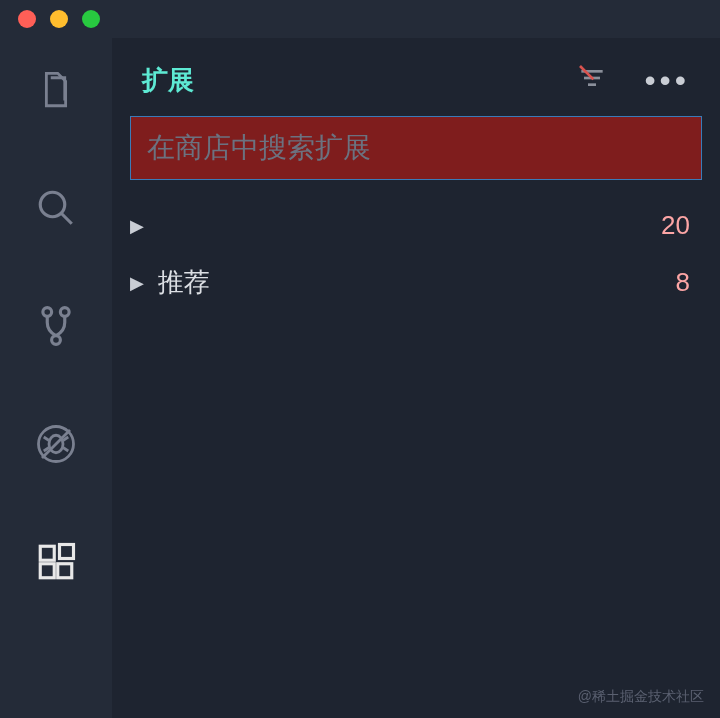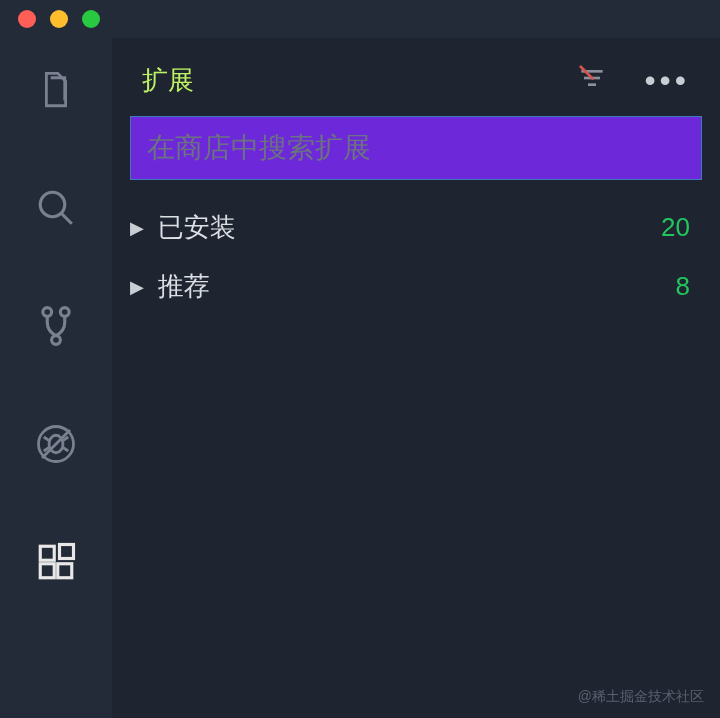--- a/index.html
+++ b/index.html
@@ -66,23 +66,23 @@
       display: flex;
       flex-direction: column;
     }
     .sidebar-header {
       display: flex;
       align-items: center;
       justify-content: space-between;
       padding: 24px 30px 18px 30px;
     }
     .sidebar-title {
-      color: #bef264;
+      color: #5eead4;
       font-size: 26px;
-      font-weight: 400;
+      font-weight: 700;
     }
     .header-actions {
       display: flex;
       align-items: center;
       gap: 36px;
     }
     .filter-icon {
       color: #8a8f9a;
       cursor: pointer;
     }
@@ -94,21 +94,21 @@
       cursor: pointer;
       line-height: 1;
     }
     .search-wrap {
       padding: 0 18px;
       margin-bottom: 18px;
     }
     .search-input {
       width: 100%;
       height: 64px;
-      background: #6d28d9;
+      background: #7f1d1d;
       border: 1px solid #3a7bb8;
       color: #c9cdd4;
       font-size: 28px;
       padding: 0 16px;
       outline: none;
     }
     .search-input::placeholder {
       color: #6b7280;
     }
     .section-row {
@@ -125,21 +125,21 @@
     }
     .chevron {
       color: #c9cdd4;
       font-size: 18px;
     }
     .section-label {
       color: #dcdfe4;
       font-size: 26px;
     }
     .section-count {
-      color: #22c55e;
+      color: #fca5a5;
       font-size: 26px;
     }
     .watermark {
       position: absolute;
       bottom: 12px;
       right: 16px;
       color: #5a6070;
       font-size: 14px;
     }
   </style>
@@ -226,21 +226,20 @@
       </div>
     </div>
 
     <div class="search-wrap">
       <input class="search-input" type="text" placeholder="在商店中搜索扩展" style="">
     </div>
 
     <div class="section-row">
       <div class="section-left">
         <span class="chevron">▶</span>
-        <span class="section-label">已安装</span>
       </div>
       <span class="section-count">20</span>
     </div>
 
     <div class="section-row">
       <div class="section-left">
         <span class="chevron">▶</span>
         <span class="section-label">推荐</span>
       </div>
       <span class="section-count">8</span>

